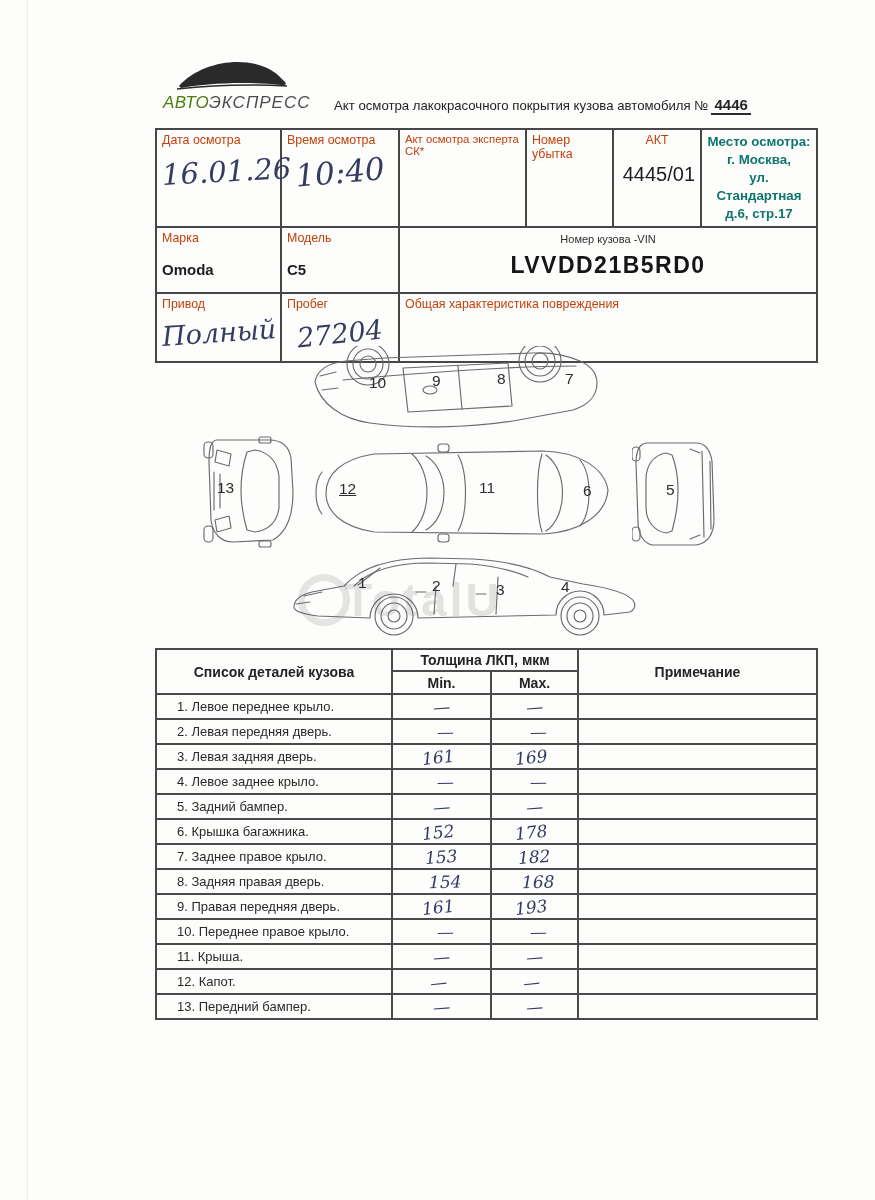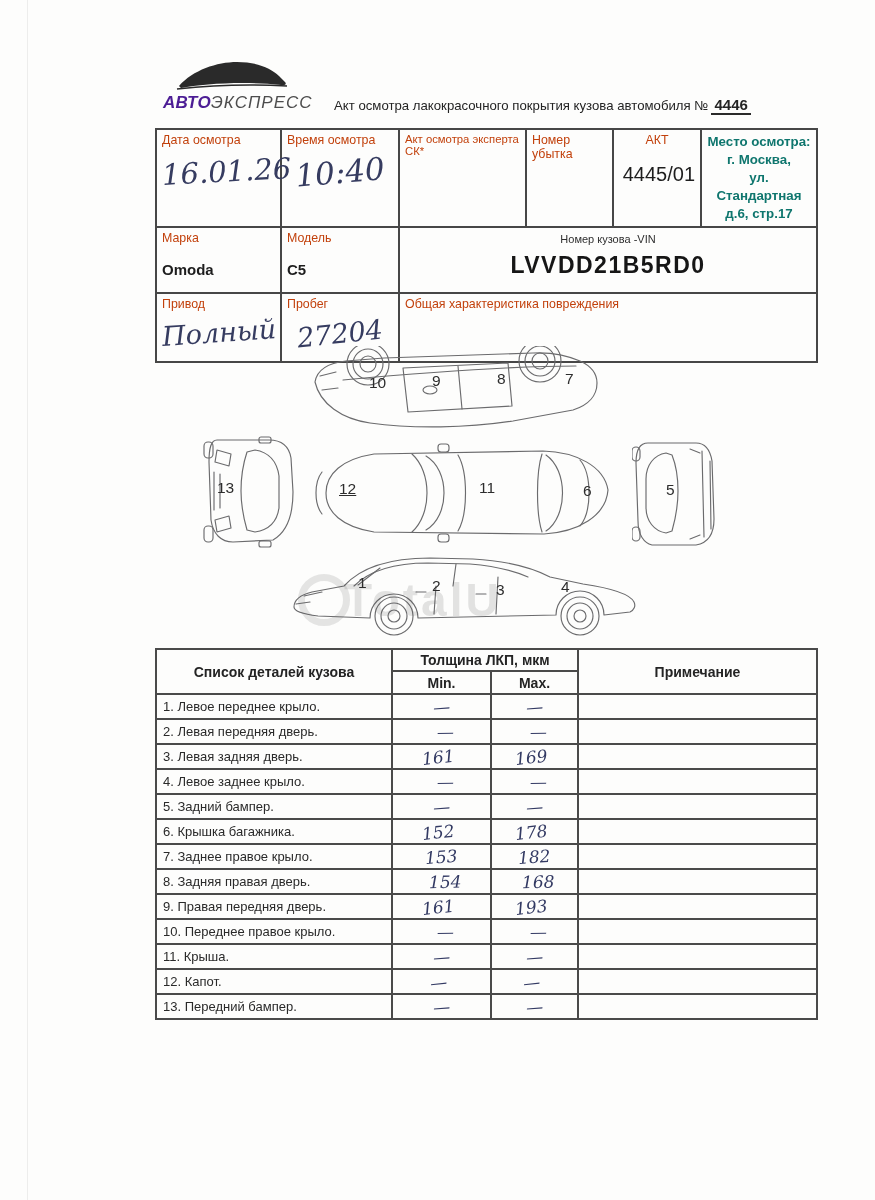--- a/index.html
+++ b/index.html
@@ -7,21 +7,21 @@
   .page {
     position:relative; width:875px; height:1200px; overflow:hidden;
     background:#fdfdfc; font-family:"Liberation Sans", sans-serif; color:#2b2b2b;
   }
   .scan-edge { position:absolute; left:27px; top:0; width:1px; height:1200px; background:rgba(120,120,120,.12); }
 
   
   .logo { position:absolute; left:163px; top:58px; width:138px; text-align:center; }
   .logo svg { display:block; margin:0 auto 1px auto; }
   .logo-text { font-size:17px; font-style:italic; white-space:nowrap; letter-spacing:.3px; }
-  .logo-text .bold { font-weight:bold; color:#4c1d95;text-align:center; }
+  .logo-text .bold { font-weight:normal; color:#4d7c0f;text-align:center; }
   .logo-text .light { font-weight:normal; color:#4d4d4d; letter-spacing:1px; }
   .doc-title { position:absolute; left:334px; top:96px; width:450px; font-size:13.2px; color:#242424; }
   .doc-num { font-weight:bold; font-size:15px; border-bottom:2px solid #2a2a2a; padding:0 3px; margin-left:3px; }
 
   
   table { border-collapse:collapse; table-layout:fixed; }
   .info-table { position:absolute; left:155px; top:128px; width:661px; }
   .info-table td { border:2px solid #474747; vertical-align:top; padding:3px 5px; }
   .lbl { display:block; font-size:12.4px; color:#c2410c; }
   .lbl-sm { font-size:11.3px; }
@@ -46,21 +46,21 @@
   .wm { position:absolute; left:143px; top:226px; width:320px; height:60px; display:flex; align-items:center; pointer-events:none; }
   .wm-circle { width:52px; height:52px; border:7px solid rgba(90,90,90,.15); border-radius:50%; flex:0 0 auto; }
   .wm-text { font-size:46px; font-weight:bold; letter-spacing:3px; color:rgba(90,90,90,.16); margin-left:-6px; font-family:"Liberation Sans",sans-serif; }
 
   
   .parts-table { position:absolute; left:155px; top:648px; width:661px; }
   .parts-table th, .parts-table td { border:2px solid #4a4a4a; }
   .parts-table th { font-size:14px; font-weight:bold; color:#242424; padding:2px 3px; }
   .th-minmax { font-size:13.5px; height:23px; }
   .th-thick { height:20px; }
-  .part-name { font-size:13px; text-align:left; padding:3px 3px 3px 6px; height:25px; color:#2a2a2a; }
+  .part-name { font-size:13px; text-align:left; padding:3px 3px 3px 20px; height:25px; color:#2a2a2a; }
   .val { text-align:center; }
   .ink { display:inline-block; font-family:"DejaVu Serif", serif; font-style:italic;
          font-size:17px; color:#333a63; transform:rotate(-4deg); }
   .parts-table tbody tr:nth-child(even) .ink { transform:rotate(-1deg) translateX(4px); }
   .parts-table tbody tr:nth-child(3n) .ink { transform:rotate(-6deg) translateX(-3px); }
 </style>
 </head>
 <body>
 
 <div class="page">

